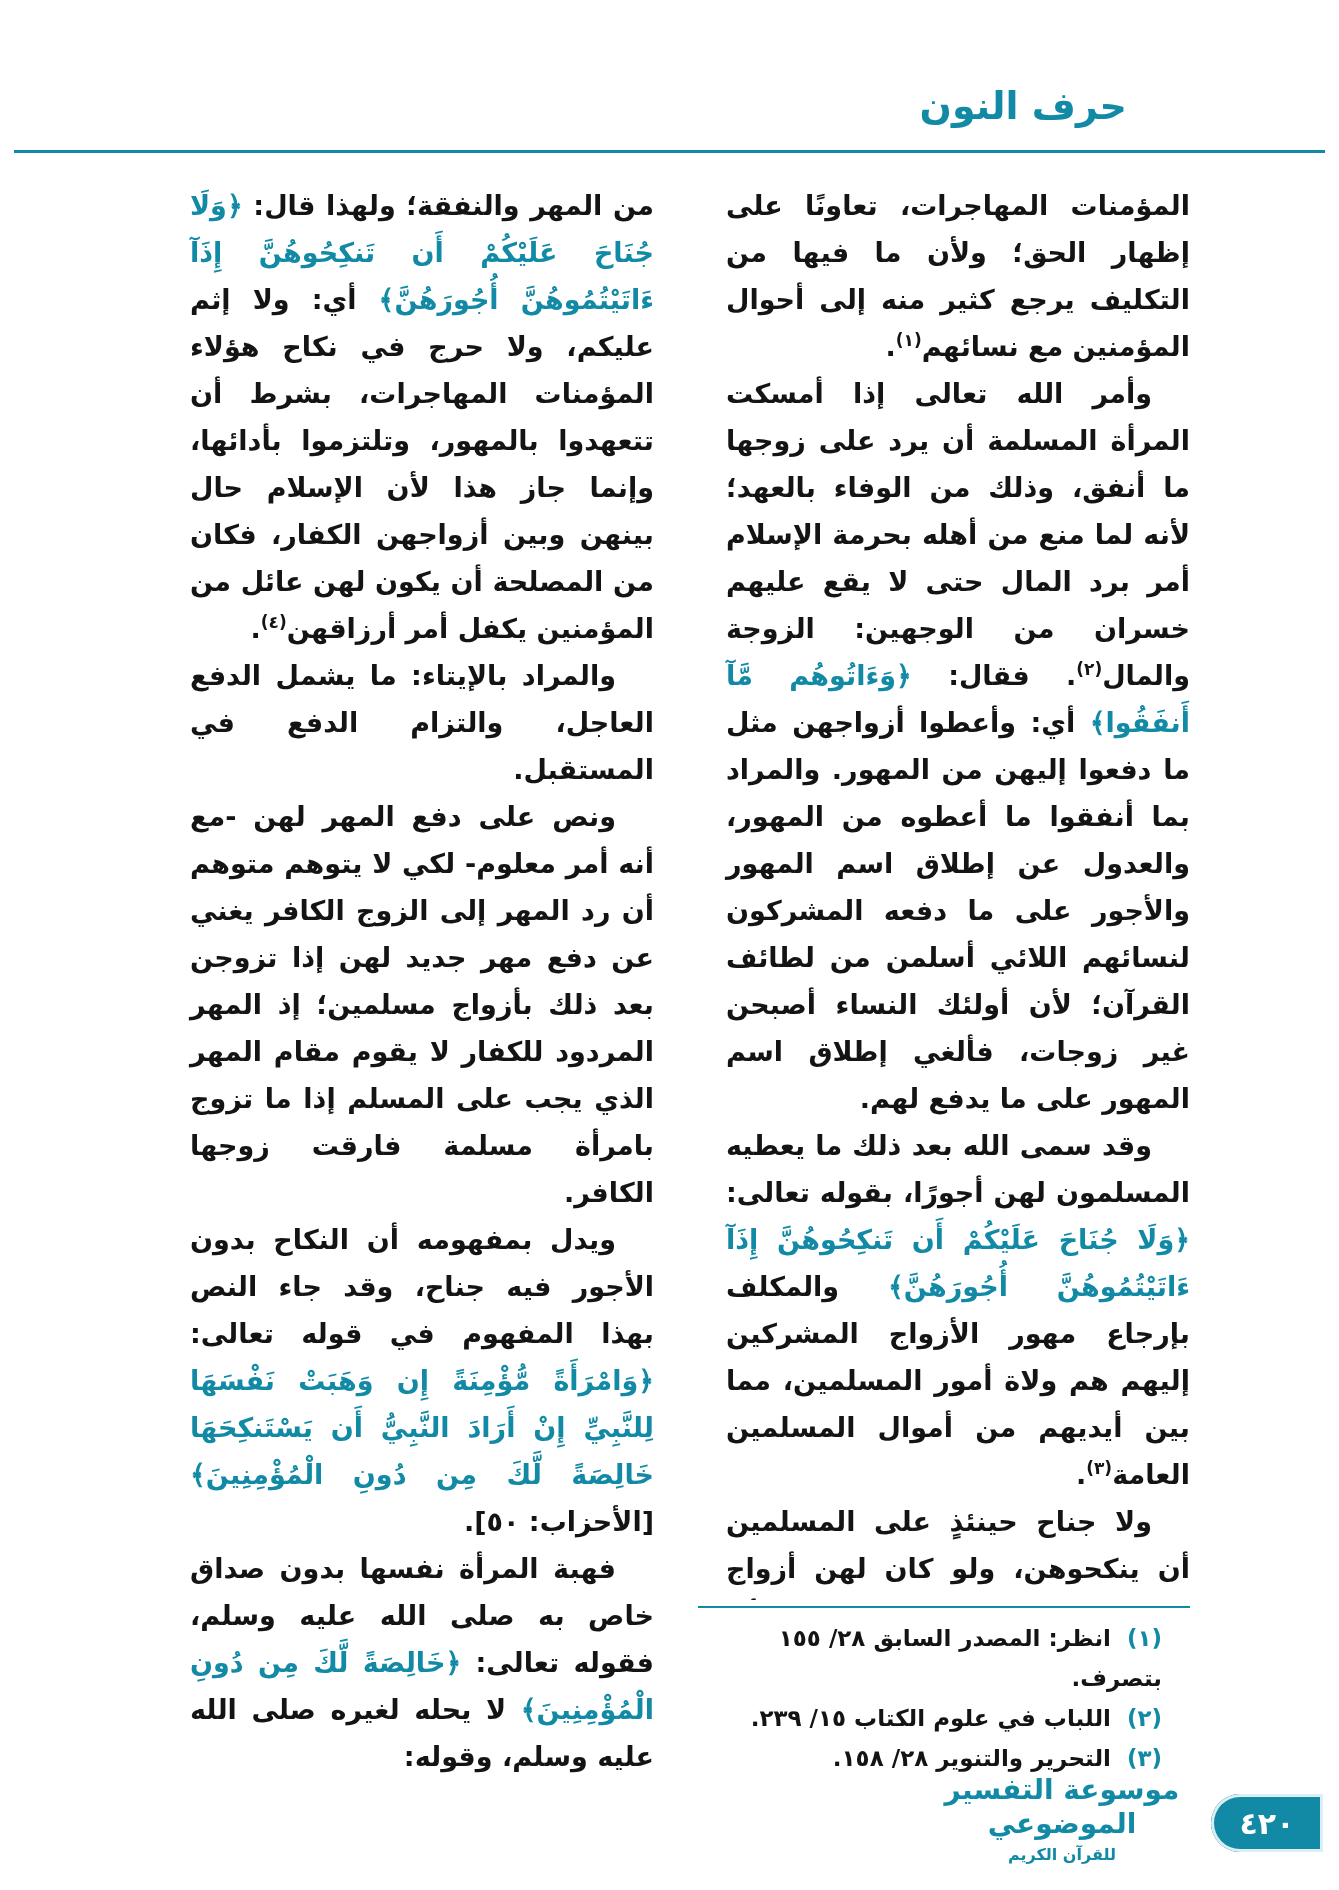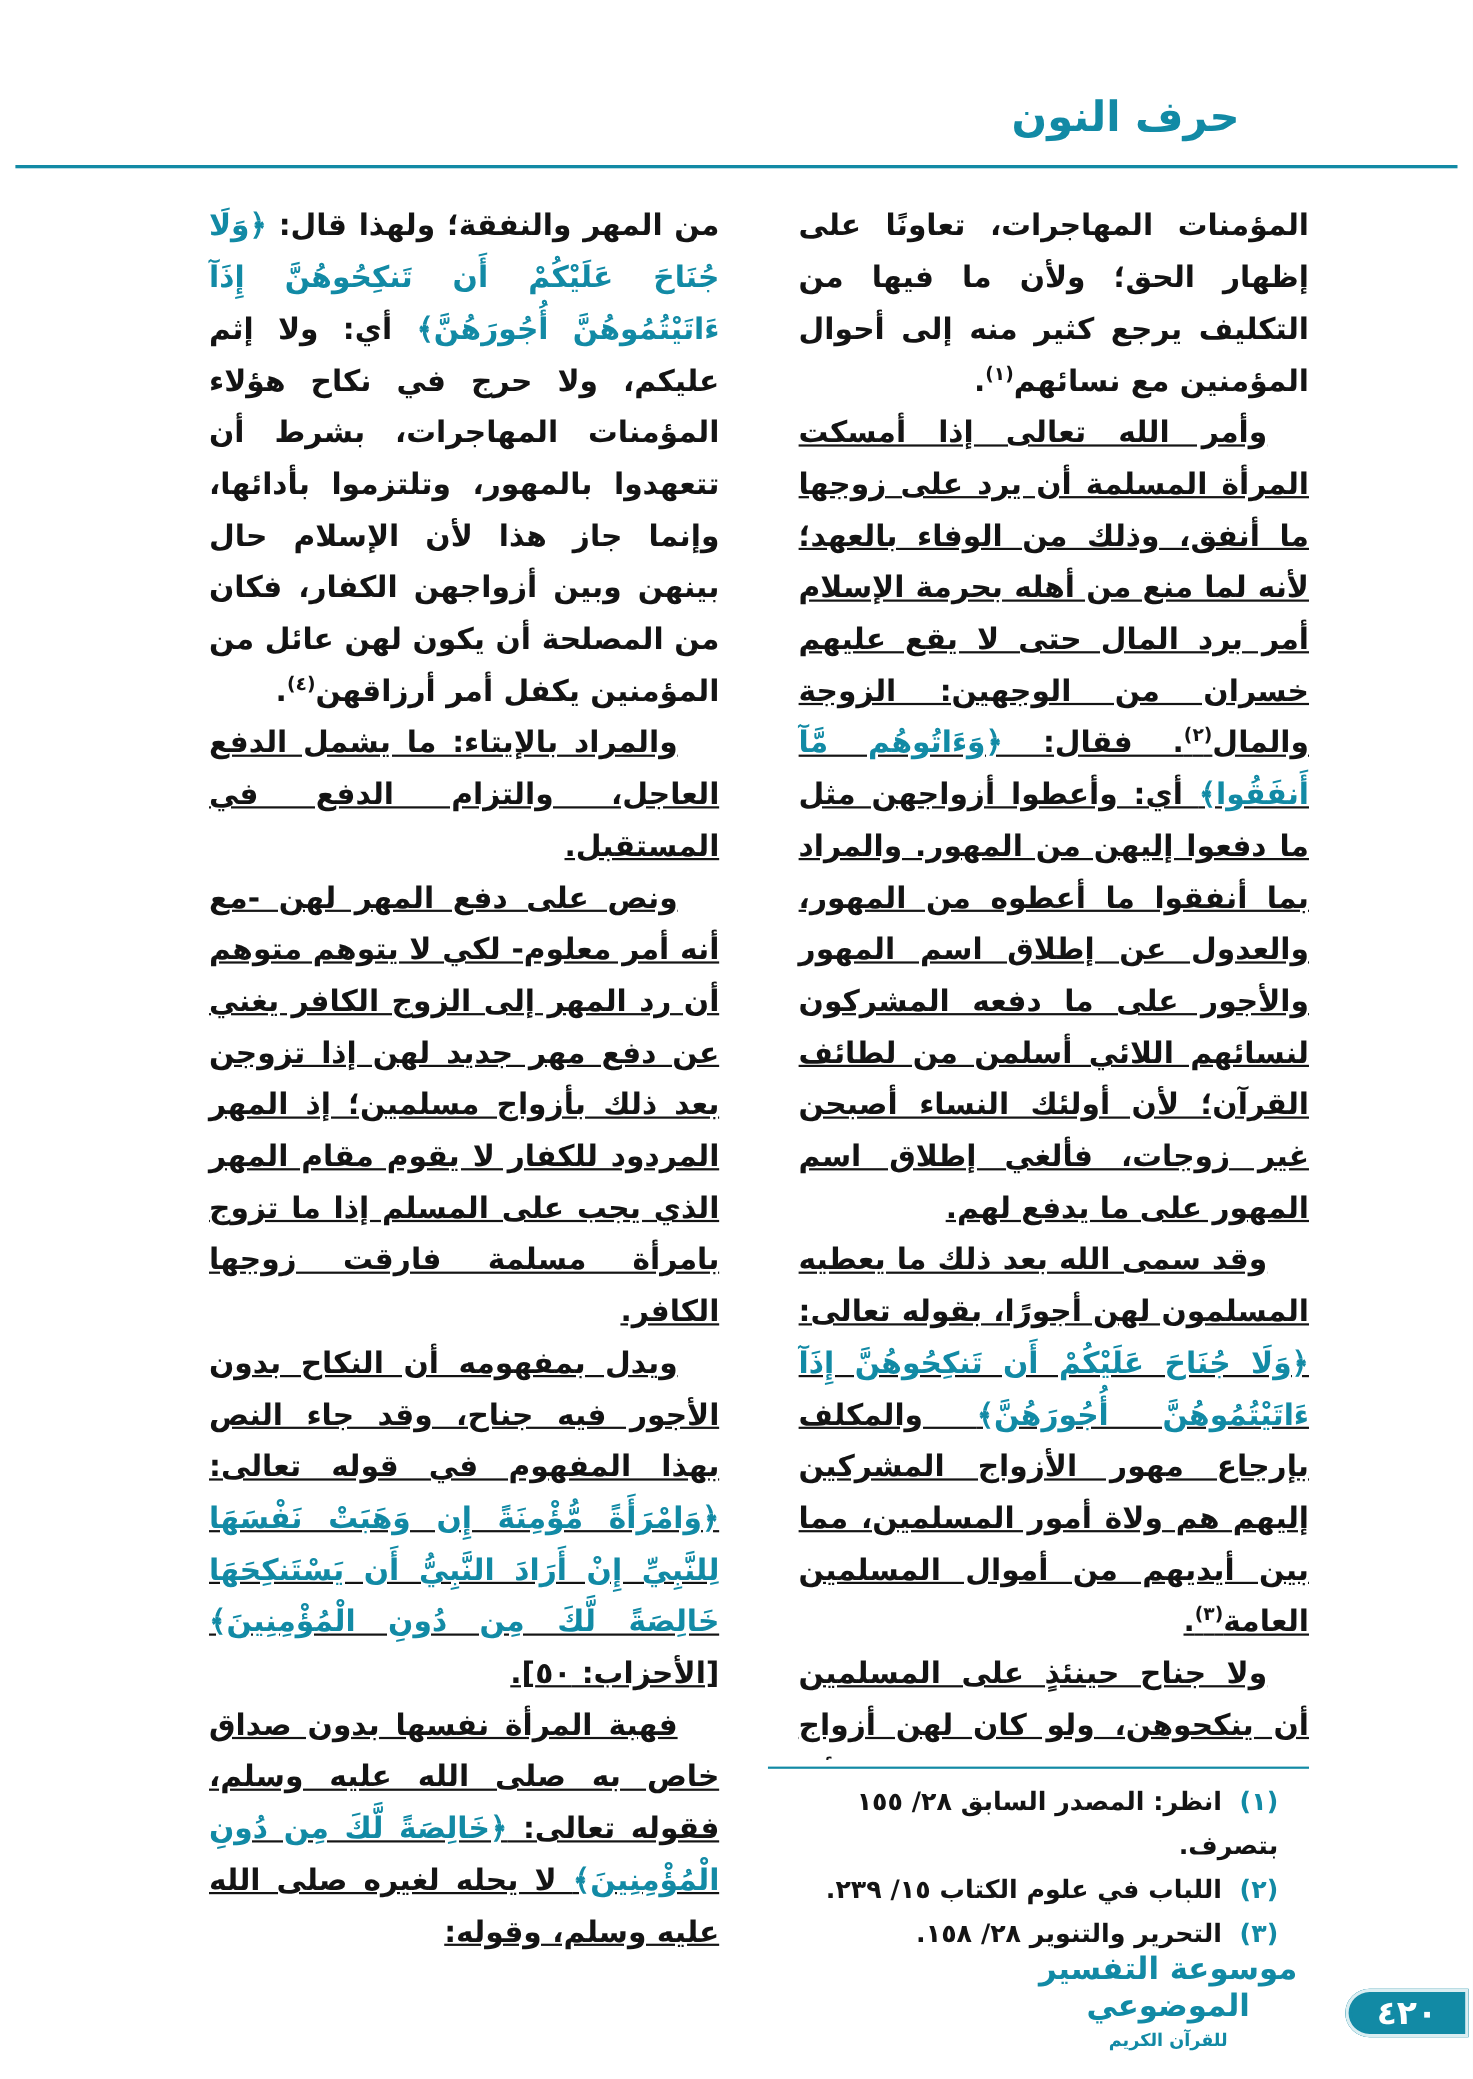--- a/index.html
+++ b/index.html
@@ -37,21 +37,21 @@
     overflow:hidden;
   }
   .column-body { flex:0 1 auto; overflow:hidden; }
   .para {
     font-size:27px; line-height:47px;
     color:var(--ink);
     font-weight:bold;
     text-align:justify;
     margin-left:28px;
   }
-  .para.indent { text-indent:38px;text-decoration:underline; }
+  .para.indent { text-indent:38px; }
   .quran { color:var(--accent); }
   .fn-marker {
     font-size:17px; font-weight:bold; color:var(--ink);
     vertical-align:super; line-height:0;
   }
   
   .footnotes { flex:0 0 auto; padding-top:6px; }
   .fn-rule { height:2px; margin-bottom:10px; }
   .column-right .fn-rule { width:100%; background:var(--accent); }
   .column-left  .fn-rule { width:240px; background:#222; margin-right:0; }
@@ -63,22 +63,22 @@
   }
   .fn-num { color:var(--accent); margin-left:8px; }
   
   .logo {
     position:absolute; right:152px; bottom:26px; width:250px;
     text-align:center; color:var(--accent);
   }
   .logo-line1 { font-size:28px; font-weight:bold; line-height:34px; }
   .logo-line2 { font-size:16px; font-weight:bold; margin-top:4px; }
   .page-number-badge {
-    position:absolute; right:4px; bottom:38px;
-    width:112px; height:44px;
+    position:absolute; right:16px; bottom:38px;
+    width:112px; height:58px;
     background:var(--accent);
     border-radius:29px 0 0 29px;
     box-shadow: inset 0 0 0 3px rgba(255,255,255,.85), inset 0 0 0 6px var(--accent);
     display:flex; align-items:center; justify-content:center;
   }
   .page-number-badge span {
     color:#fff; font-size:30px; font-weight:bold;
   }
 </style>
 </head>

